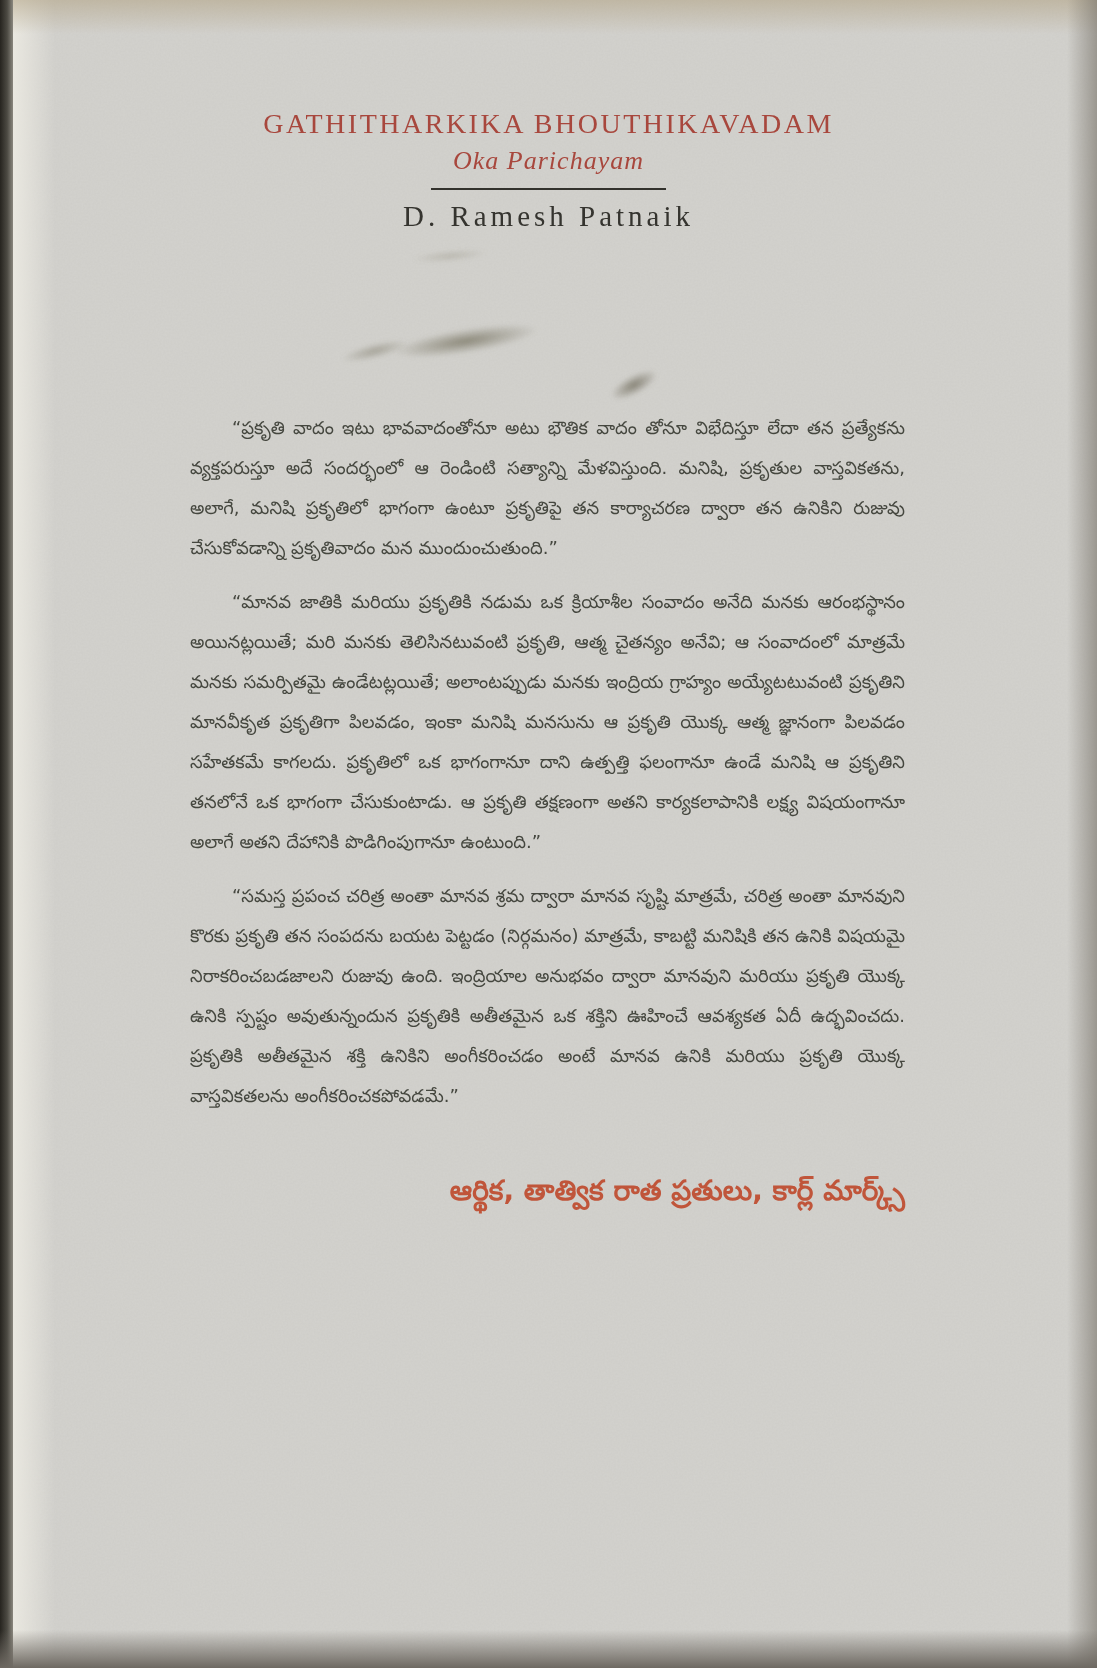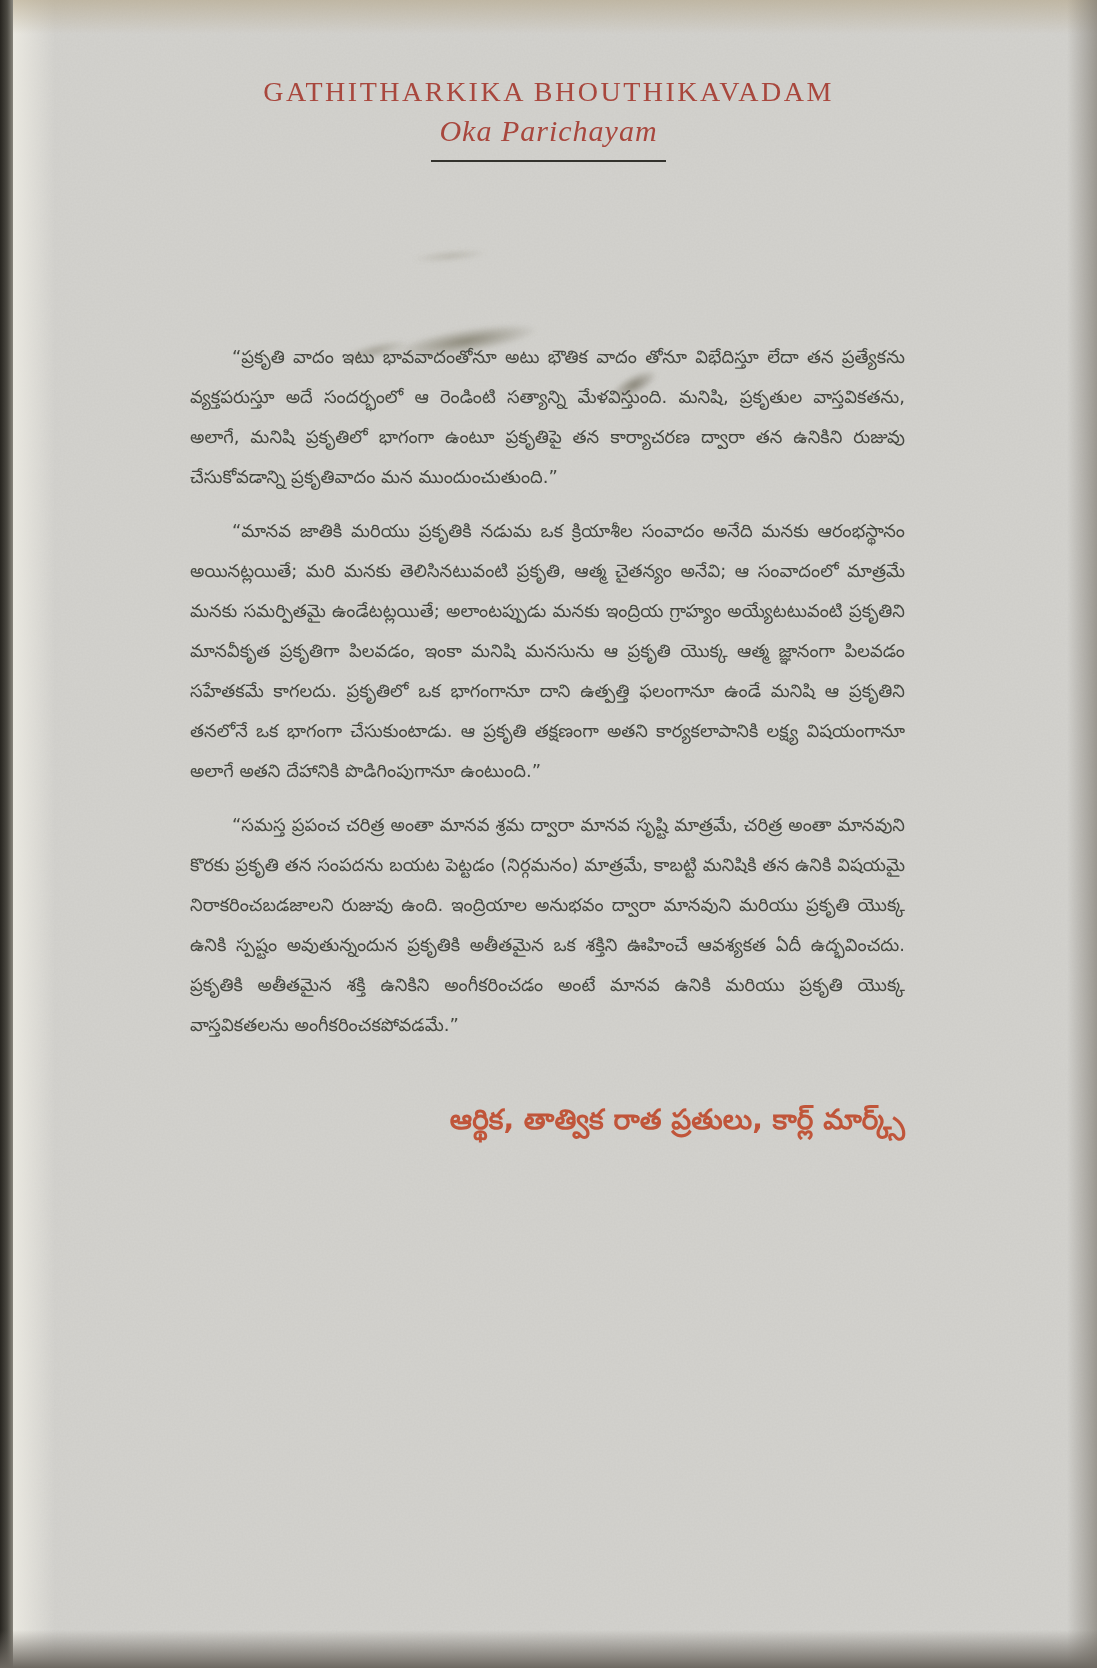--- a/index.html
+++ b/index.html
@@ -82,33 +82,33 @@
     left: 400px; top: 248px; width: 100px; height: 16px;
     transform: rotate(-5deg);
     background: radial-gradient(ellipse 55% 50% at 50% 50%, rgba(100,94,70,0.22), rgba(100,94,70,0) 70%);
   }
   
   .content {
     position: relative;
     z-index: 4;
   }
   header {
-    padding-top: 76px;
+    padding-top: 108px;
     text-align: center;
   }
   .book-title {
     color: var(--title-red, #a8473d);
     font-size: 28px;
     letter-spacing: 2.5px;
     font-weight: 500;
   }
   .book-subtitle {
     color: var(--title-red, #a8473d);
     font-style: italic;
-    font-size: 30px;
+    font-size: 26px;
     margin-top: 6px;
     letter-spacing: 1px;
   }
   .title-rule {
     width: 235px;
     height: 2px;
     background: var(--rule, #33322d);
     margin: 12px auto 10px auto;
   }
   .author-name {
@@ -157,20 +157,21 @@
   <div class="stain stain-1"></div>
   <div class="stain stain-1b"></div>
   <div class="stain stain-2"></div>
   <div class="stain stain-3"></div>
 
   <div class="content">
     <header>
       <div class="book-title">GATHITHARKIKA BHOUTHIKAVADAM</div>
       <div class="book-subtitle">Oka Parichayam</div>
       <div class="title-rule"></div>
+      <div class="author-name">D. Ramesh Patnaik</div>
     </header>
 
     <main>
       <p>“ప్రకృతి వాదం ఇటు భావవాదంతోనూ అటు భౌతిక వాదం తోనూ విభేదిస్తూ లేదా తన ప్రత్యేకను వ్యక్తపరుస్తూ అదే సందర్భంలో ఆ రెండింటి సత్యాన్ని మేళవిస్తుంది. మనిషి, ప్రకృతుల వాస్తవికతను, అలాగే, మనిషి ప్రకృతిలో భాగంగా ఉంటూ ప్రకృతిపై తన కార్యాచరణ ద్వారా తన ఉనికిని రుజువు చేసుకోవడాన్ని ప్రకృతివాదం మన ముందుంచుతుంది.”</p>
       <p>“మానవ జాతికి మరియు ప్రకృతికి నడుమ ఒక క్రియాశీల సంవాదం అనేది మనకు ఆరంభస్థానం అయినట్లయితే; మరి మనకు తెలిసినటువంటి ప్రకృతి, ఆత్మ చైతన్యం అనేవి; ఆ సంవాదంలో మాత్రమే మనకు సమర్పితమై ఉండేటట్లయితే; అలాంటప్పుడు మనకు ఇంద్రియ గ్రాహ్యం అయ్యేటటువంటి ప్రకృతిని మానవీకృత ప్రకృతిగా పిలవడం, ఇంకా మనిషి మనసును ఆ ప్రకృతి యొక్క ఆత్మ జ్ఞానంగా పిలవడం సహేతకమే కాగలదు. ప్రకృతిలో ఒక భాగంగానూ దాని ఉత్పత్తి ఫలంగానూ ఉండే మనిషి ఆ ప్రకృతిని తనలోనే ఒక భాగంగా చేసుకుంటాడు. ఆ ప్రకృతి తక్షణంగా అతని కార్యకలాపానికి లక్ష్య విషయంగానూ అలాగే అతని దేహానికి పొడిగింపుగానూ ఉంటుంది.”</p>
       <p>“సమస్త ప్రపంచ చరిత్ర అంతా మానవ శ్రమ ద్వారా మానవ సృష్టి మాత్రమే, చరిత్ర అంతా మానవుని కొరకు ప్రకృతి తన సంపదను బయట పెట్టడం (నిర్గమనం) మాత్రమే, కాబట్టి మనిషికి తన ఉనికి విషయమై నిరాకరించబడజాలని రుజువు ఉంది. ఇంద్రియాల అనుభవం ద్వారా మానవుని మరియు ప్రకృతి యొక్క ఉనికి స్పష్టం అవుతున్నందున ప్రకృతికి అతీతమైన ఒక శక్తిని ఊహించే ఆవశ్యకత ఏదీ ఉద్భవించదు. ప్రకృతికి అతీతమైన శక్తి ఉనికిని అంగీకరించడం అంటే మానవ ఉనికి మరియు ప్రకృతి యొక్క వాస్తవికతలను అంగీకరించకపోవడమే.”</p>
     </main>
 
     <div class="attribution">ఆర్థిక, తాత్విక రాత ప్రతులు, కార్ల్ మార్క్స్</div>
   </div>

